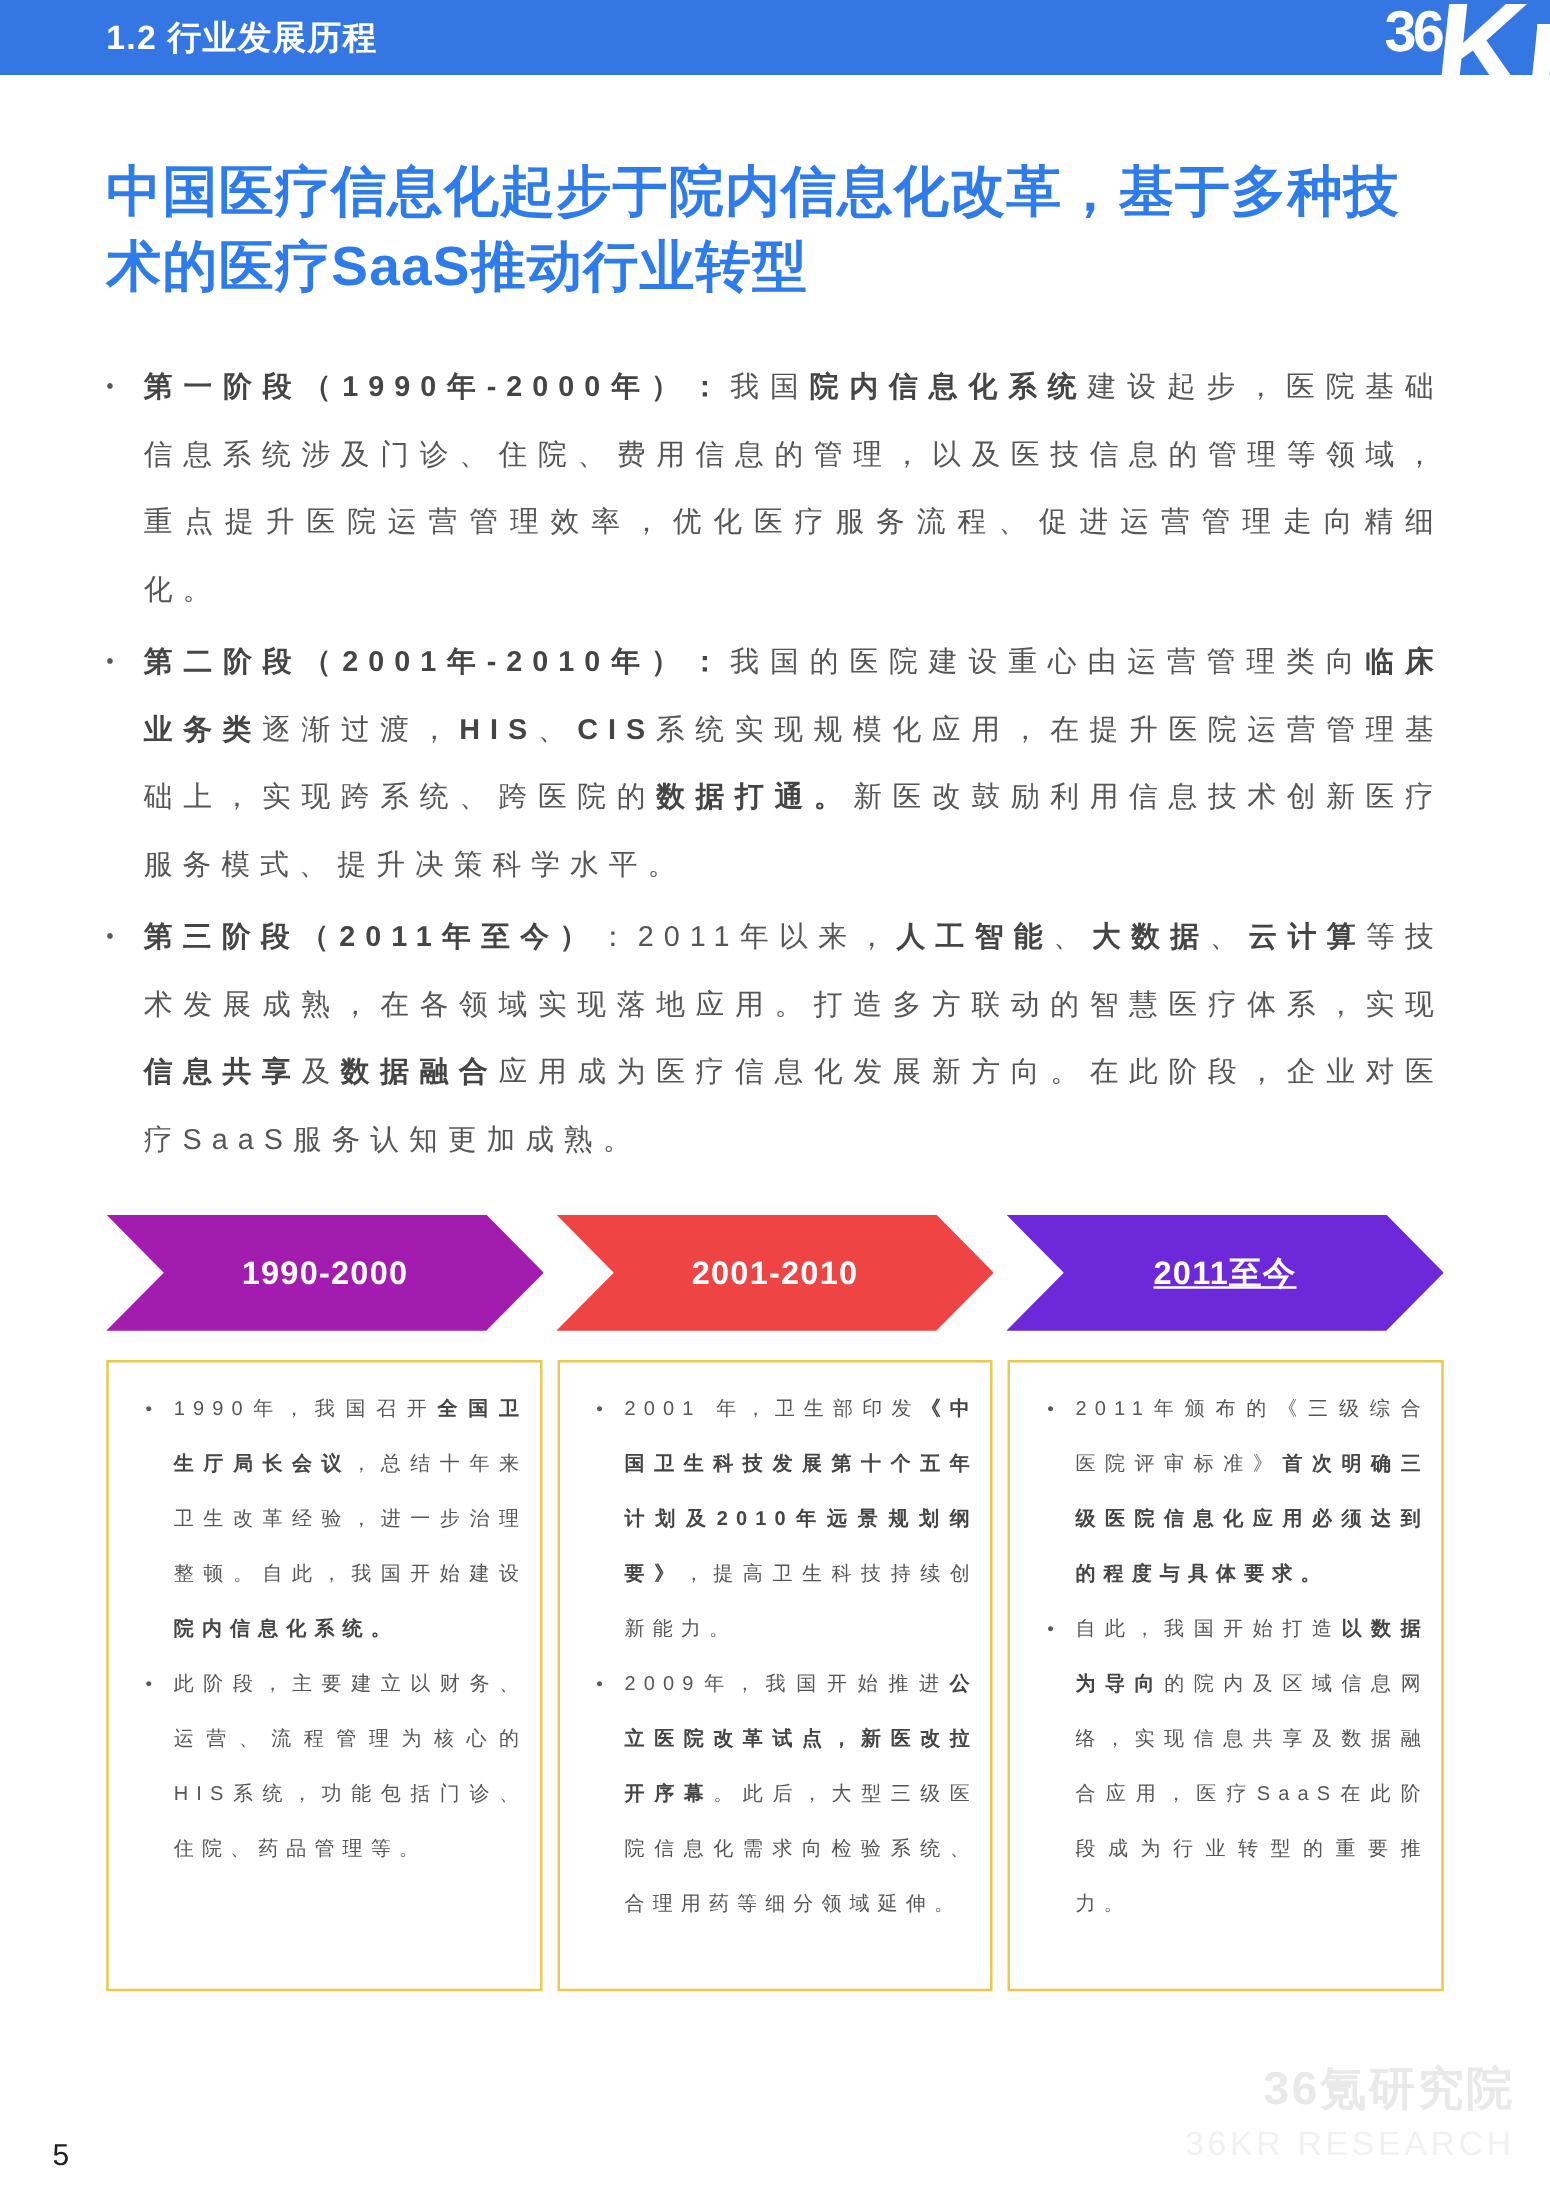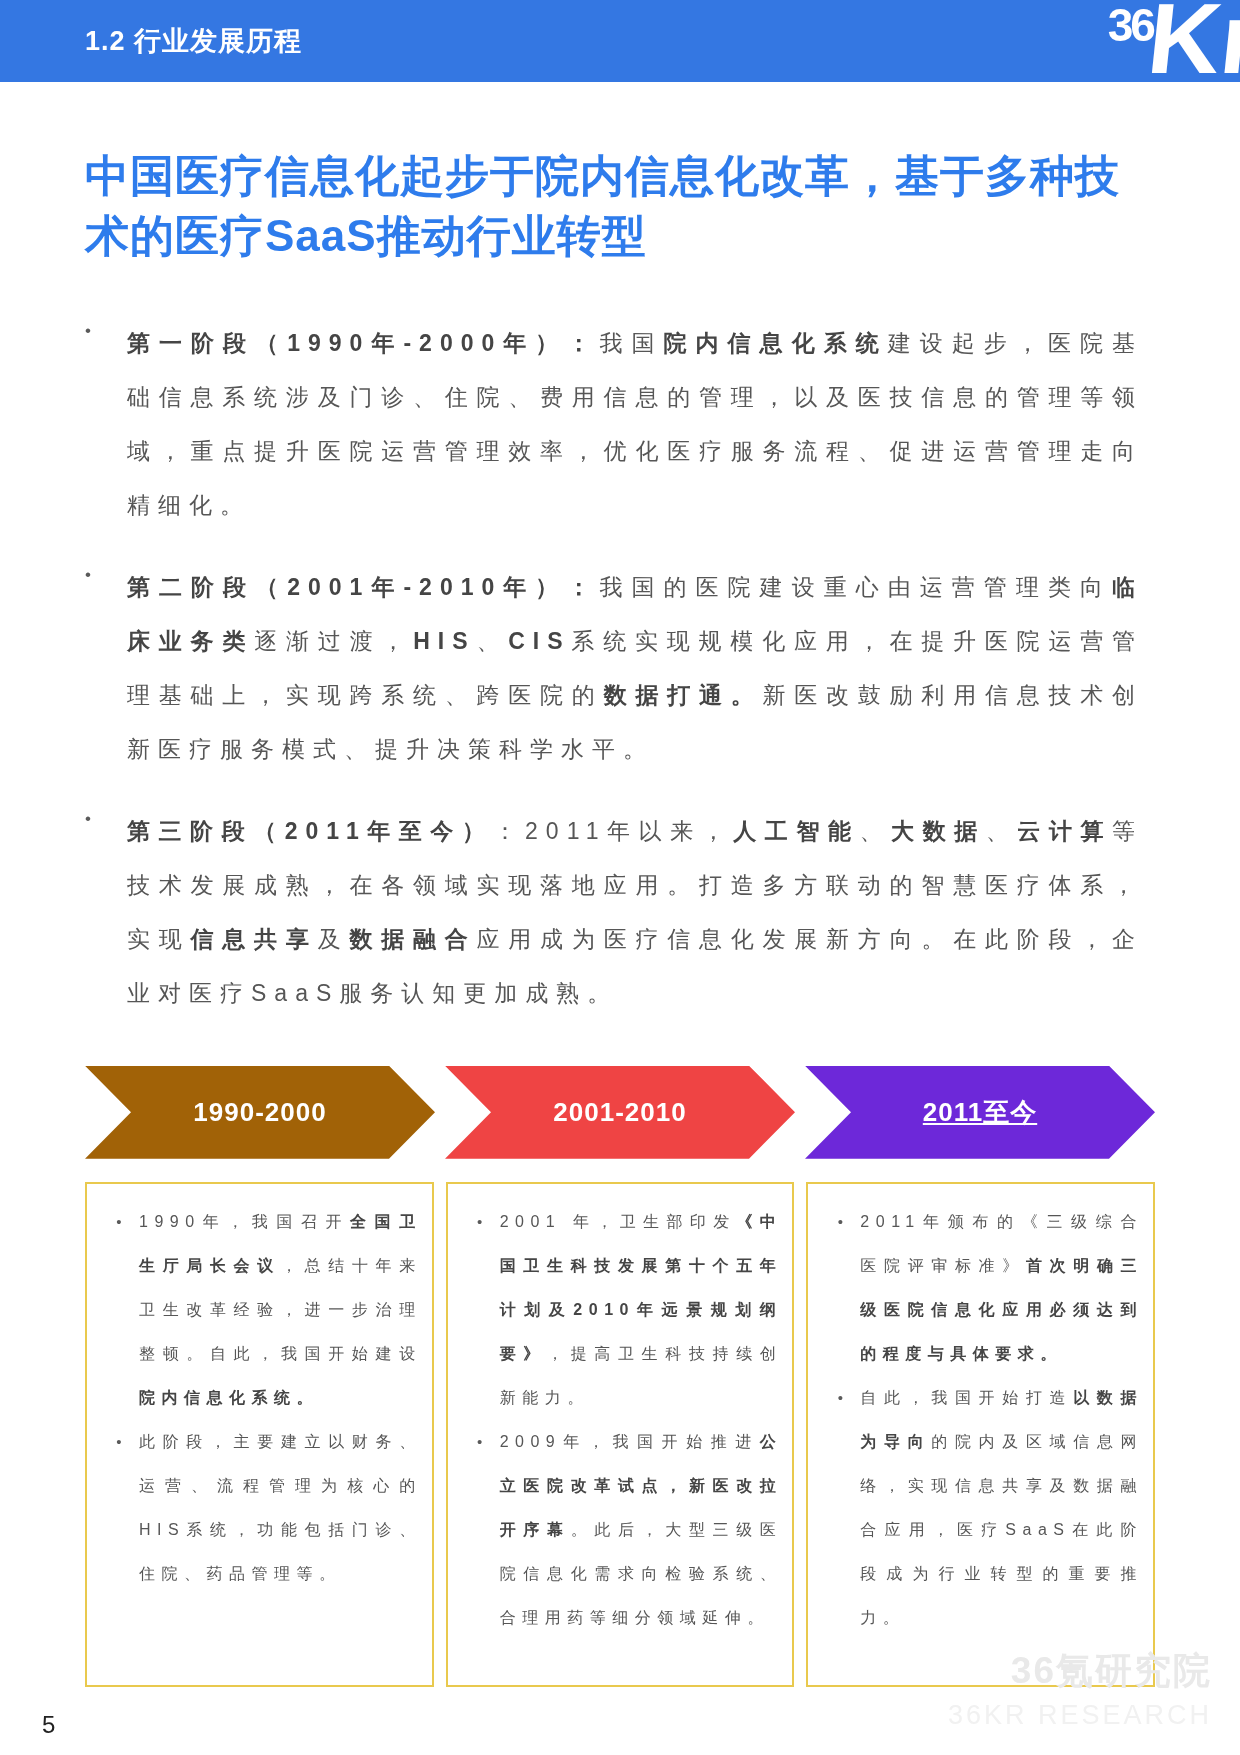--- a/index.html
+++ b/index.html
@@ -2,39 +2,39 @@
 <html><head>
 <meta charset="utf-8">
 <style>
   * { box-sizing: border-box; }
   html,body { margin:0; padding:0; }
   body {
     width:1240px; height:1755px; position:relative; overflow:hidden;
     background:#ffffff; font-family:"Liberation Sans", sans-serif;
   }
   
-  .topbar { height:82px; background:#3477E2; position:relative; overflow:hidden; }
+  .topbar { height:60px; background:#3477E2; position:relative; overflow:hidden; }
   .section-title {
     position:absolute; left:85px; top:50%; transform:translateY(-50%);
     color:#fff; font-size:27px; font-weight:bold; letter-spacing:1px;
   }
   .logo { position:absolute; right:-20px; top:-4px; color:#fff; display:flex; align-items:flex-start; }
   .logo-36 { font-size:46px; font-weight:bold; line-height:1; margin-top:6px; letter-spacing:-3px;margin-left:21px; }
   .logo-kr { font-size:100px; font-weight:bold; line-height:0.84; margin-left:-4px; transform:skewX(-6deg); }
   
   main { padding:0 85px; }
   h1 {
     margin:64px 0 0 0; font-size:44px; line-height:1.36; font-weight:bold;
     color:#2E7CEC; letter-spacing:1px;
   }
   .stages { list-style:none; margin:38px 0 0 0; padding:0; }
   .stage { display:flex; margin:0 0 4px 0; }
   .stage .marker { width:30px; flex:none; font-size:17px; color:#5a5a5a; line-height:54px; }
   .stage p {
-    margin:12px; flex:1; font-size:23px; line-height:54px; color:#565656;
+    margin:0; flex:1; font-size:23px; line-height:54px; color:#565656;
     letter-spacing:8px; text-align:justify;
   }
   .stage p b, .box-item p b { font-weight:bold; color:#454545; }
   
   .timeline { display:flex; gap:10px; margin-top:34px; height:93px; }
   .chevron {
     flex:1; display:flex; align-items:center; justify-content:center;
     color:#fff; font-weight:bold; font-size:26px; letter-spacing:1px;
     clip-path:polygon(0 0, calc(100% - 46px) 0, 100% 50%, calc(100% - 46px) 100%, 0 100%, 46px 50%);
   }
@@ -78,21 +78,21 @@
       <span class="marker">•</span>
       <p><b>第二阶段（2001年-2010年）：</b><span>我国的医院建设重心由运营管理类向</span><b>临床业务类</b><span>逐渐过渡，</span><b>HIS</b><span>、</span><b>CIS</b><span>系统实现规模化应用，在提升医院运营管理基础上，实现跨系统、跨医院的</span><b>数据打通。</b><span>新医改鼓励利用信息技术创新医疗服务模式、提升决策科学水平。</span></p>
     </li>
     <li class="stage">
       <span class="marker">•</span>
       <p><b>第三阶段（2011年至今）</b><span>：2011年以来，</span><b>人工智能</b><span>、</span><b>大数据</b><span>、</span><b>云计算</b><span>等技术发展成熟，在各领域实现落地应用。打造多方联动的智慧医疗体系，实现</span><b>信息共享</b><span>及</span><b>数据融合</b><span>应用成为医疗信息化发展新方向。在此阶段，企业对医疗SaaS服务认知更加成熟。</span></p>
     </li>
   </ul>
 
   <div class="timeline">
-    <div class="chevron" style="background: #a16207;">
+    <div class="chevron" style="background: #a21caf;">
       <span>1990-2000</span>
     </div>
     <div class="chevron" style="background: #ef4444;">
       <span>2001-2010</span>
     </div>
     <div class="chevron" style="background: #6d28d9; text-decoration: underline;">
       <span>2011至今</span>
     </div>
   </div>
 

